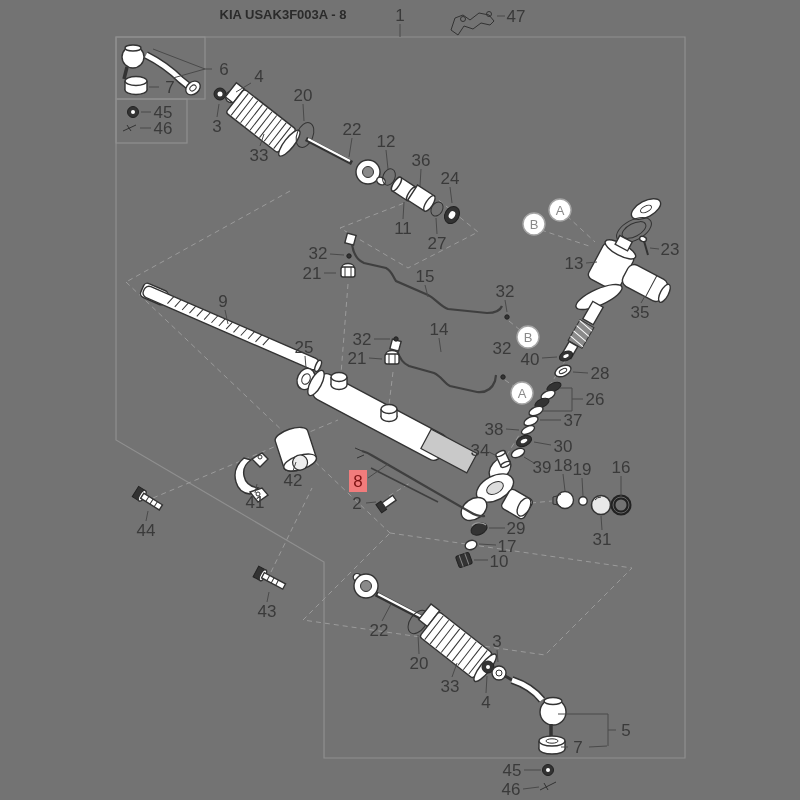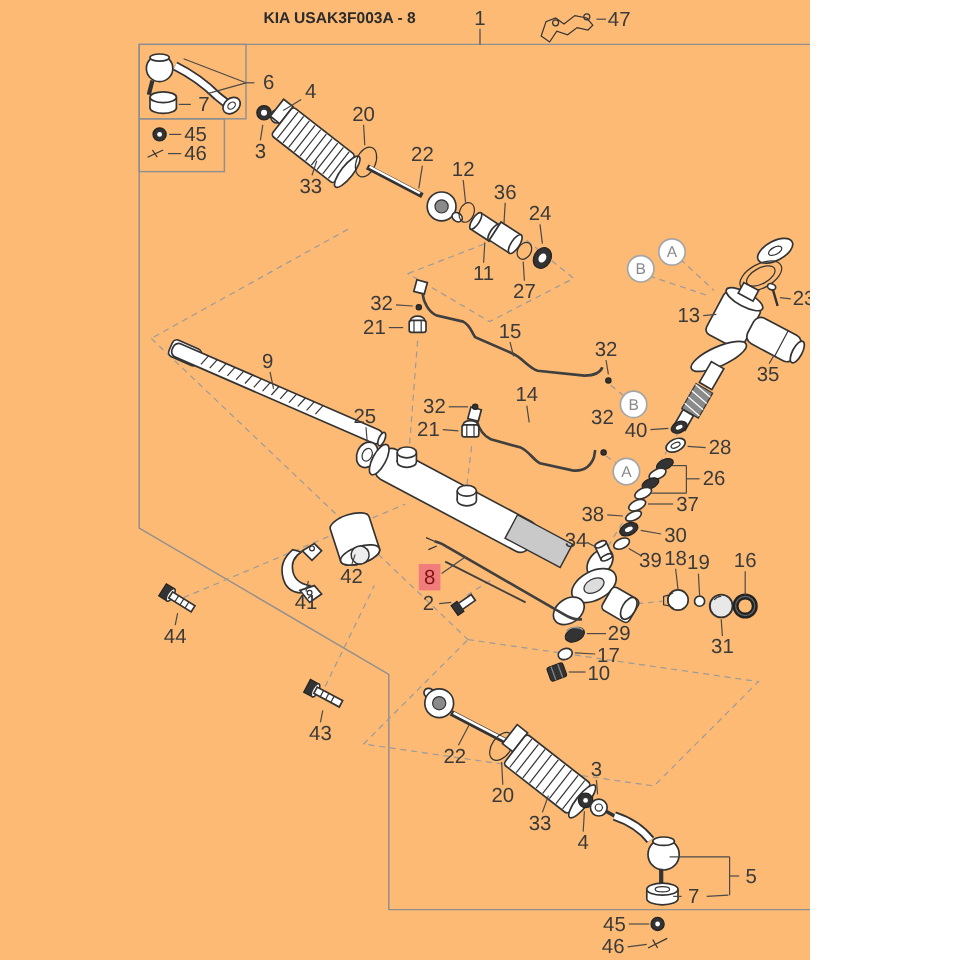--- a/index.html
+++ b/index.html
@@ -1,16 +1,16 @@
 <!DOCTYPE html>
 <html><head>
 <meta charset="utf-8">
 <style>
   html,body{margin:0;padding:0;background:#fff;}
-  #stage{position:relative;width:675px;height:800px;background:#fdba74;overflow:hidden;}
+  #stage{position:relative;width:800px;height:800px;background:#737373;overflow:hidden;}
   svg{display:block;}
   .box{fill:none;stroke:#8f8f8f;stroke-width:1.2;}
   .ln{stroke:#4a4a4a;stroke-width:1;fill:none;}
   .dash{stroke:#9b9b9b;stroke-width:1;fill:none;stroke-dasharray:5 4;}
   .part{stroke:#333;stroke-width:1.4;fill:#fff;}
   .partthin{stroke:#333;stroke-width:1;fill:none;}
   .dark{fill:#333;stroke:#222;stroke-width:1;}
   .mid{fill:#8a8a8a;stroke:#333;stroke-width:1;}
   .gray{fill:#c9c9c9;stroke:#333;stroke-width:1.2;}
   .pipe{stroke:#3f3f3f;stroke-width:2.2;fill:none;}

